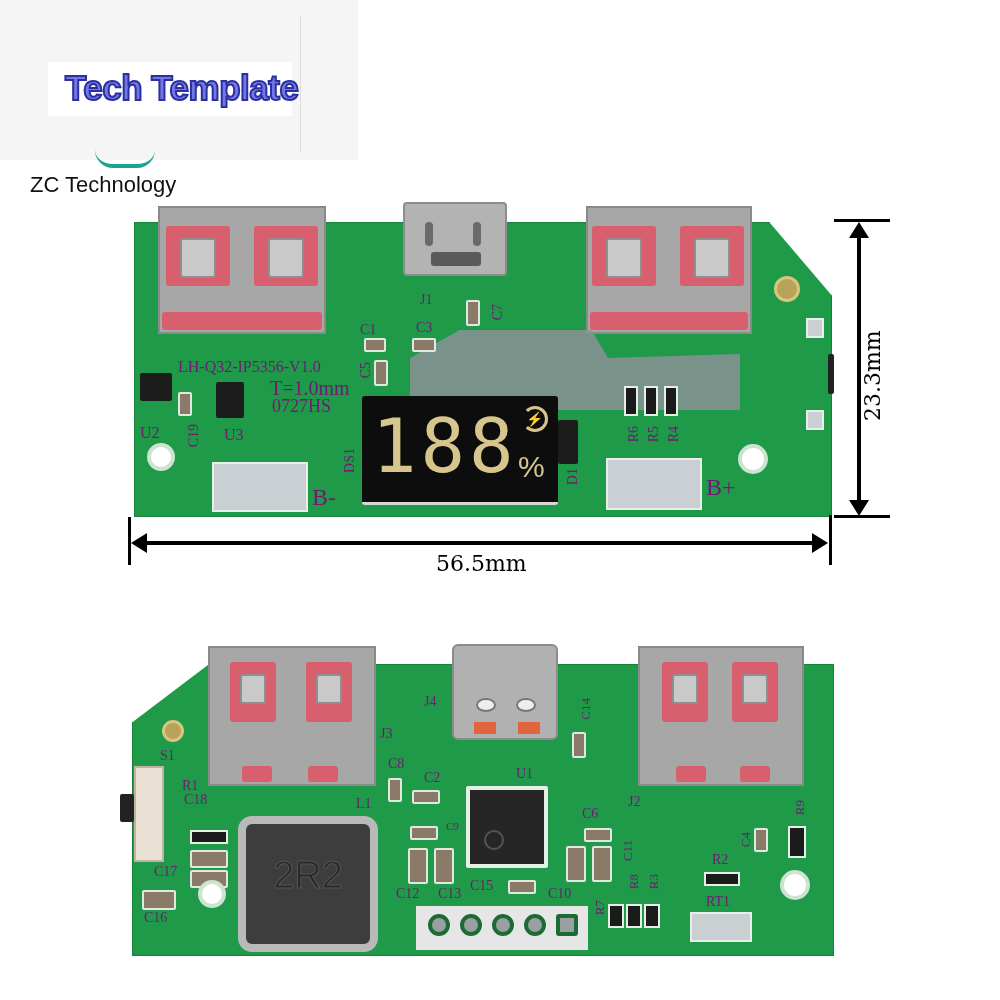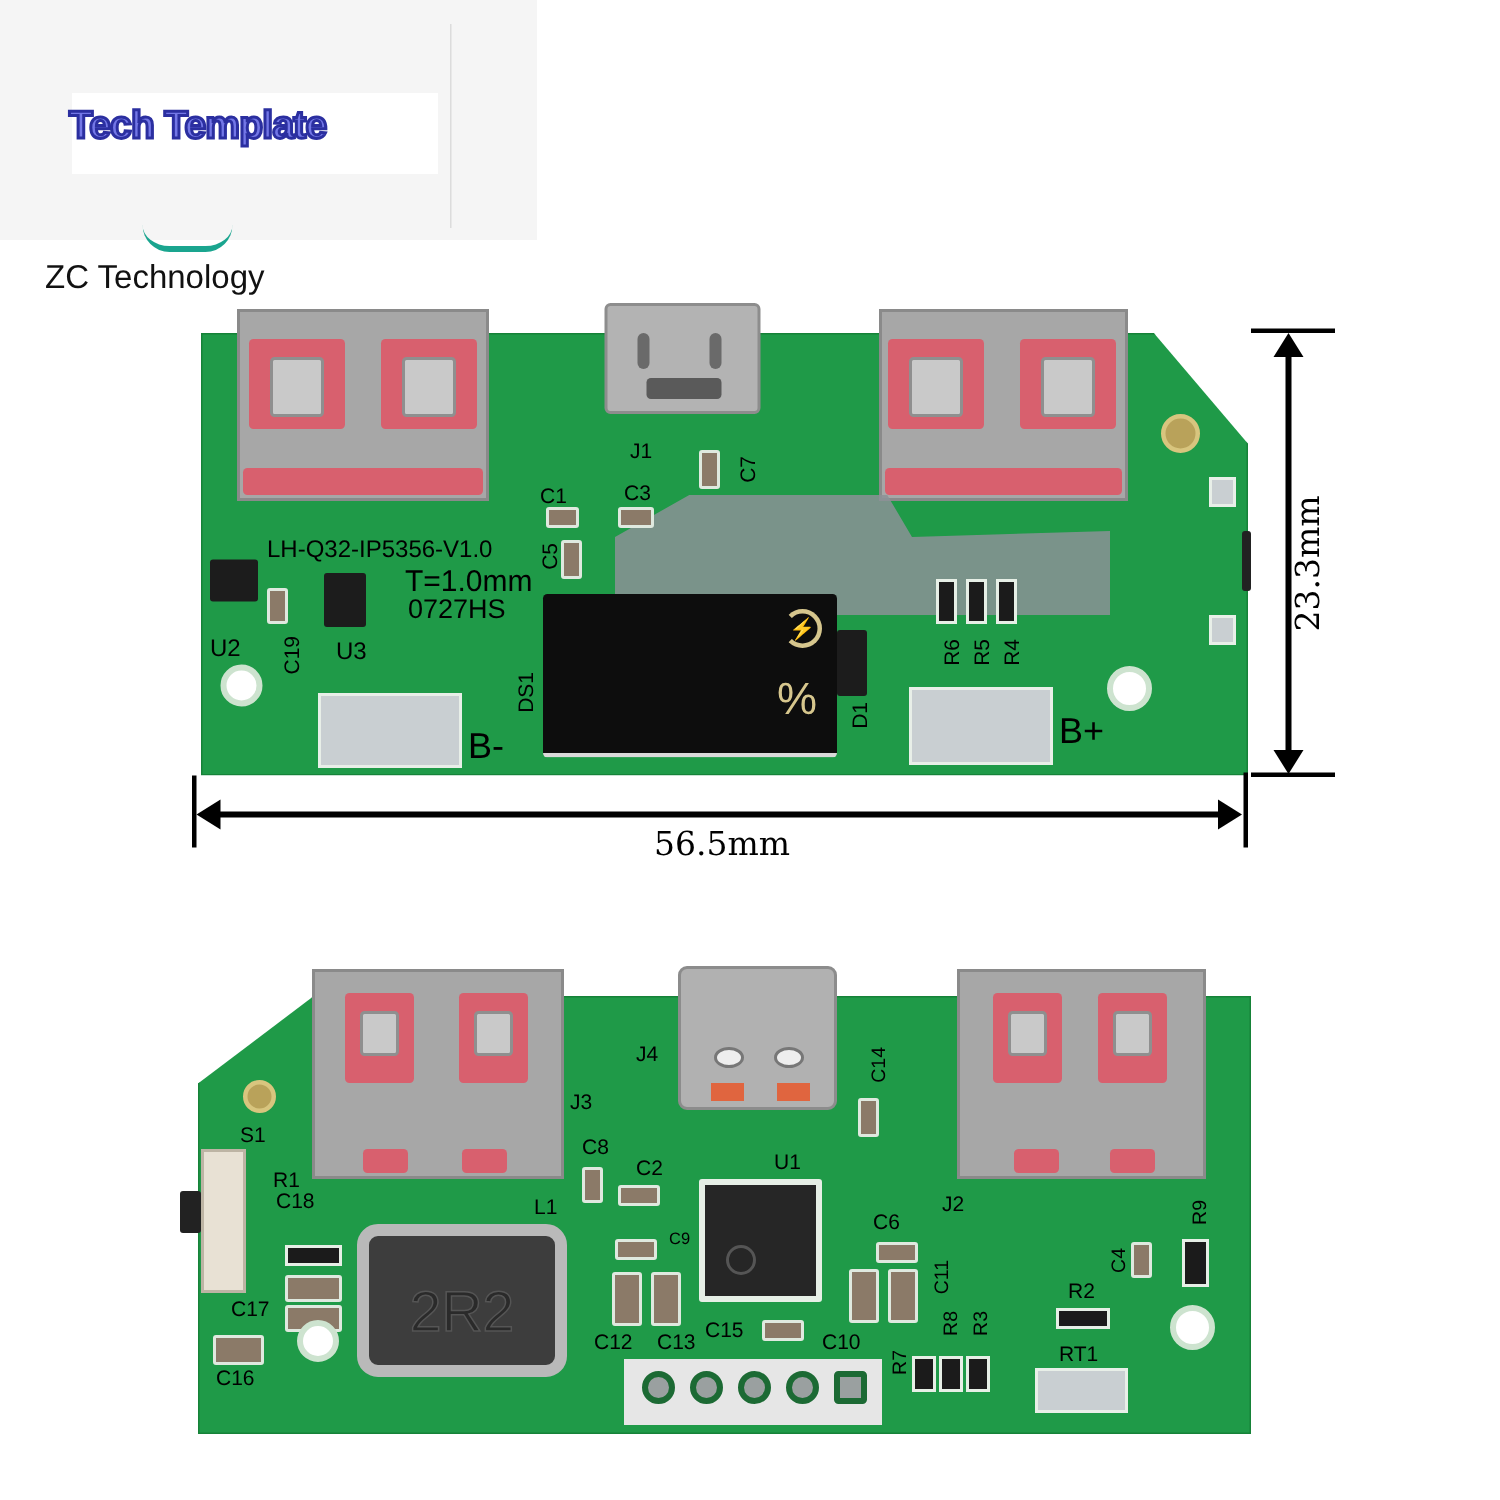--- a/index.html
+++ b/index.html
@@ -2,35 +2,35 @@
 <html><head>
 <meta charset="utf-8">
 <style>
   html, body { margin:0; padding:0; }
   body { width:1000px; height:1000px; background:#ffffff; position:relative; overflow:hidden; font-family:"Liberation Sans", sans-serif; }
   .abs { position:absolute; }
   
   .wm-box { left:0; top:0; width:358px; height:160px; background:#f5f5f5; }
   .wm-line { left:300px; top:16px; width:1px; height:136px; background:#dcdcdc; }
   .wm-inner { left:48px; top:62px; width:244px; height:54px; background:#ffffff; }
-  .wm-text { left:46px; top:68px; font-size:26px; font-weight:bold; color:#7377e6; -webkit-text-stroke:2px #2b2fa0; letter-spacing:-0.5px; font-family:"Liberation Sans", sans-serif; }
+  .wm-text { left:65px; top:68px; font-size:35px; font-weight:bold; color:#7377e6; -webkit-text-stroke:2px #2b2fa0; letter-spacing:-0.5px; font-family:"Liberation Sans", sans-serif; }
   .wm-arc { left:95px; top:150px; width:60px; height:14px; border-bottom:4px solid #1aa58f; border-radius:0 0 40px 40px; }
   .brand { left:30px; top:172px; font-size:22px; color:#111; font-family:"Liberation Sans", sans-serif; }
 
   
   .pcb { background:#1f9a48; border:1px solid #168238; }
   .pcb-top { left:134px; top:222px; width:696px; height:293px; clip-path:polygon(0 0, 91% 0, 100% 25%, 100% 100%, 0 100%); }
   .pcb-bot { left:132px; top:664px; width:700px; height:290px; clip-path:polygon(11% 0,100% 0,100% 100%,0 100%,0 20%); }
 
   .usb { background:#a7a7a7; border:2px solid #8a8a8a; box-sizing:border-box; }
   .usb-tab { background:#d8606e; border-radius:3px; }
   .usb-inner { background:#c9c9c9; border:2px solid #8f8f8f; box-sizing:border-box; border-radius:3px; }
   .micro { background:#b3b3b3; border:2px solid #8d8d8d; box-sizing:border-box; border-radius:4px; }
 
-  .silk { color:#000000; font-size:14px; font-family:Liberation Sans, sans-serif; }
+  .silk { color:#701a75; font-size:14px; font-family:Liberation Serif, serif; }
   .silk-v { writing-mode:vertical-rl; transform:rotate(180deg); }
   .smd { background:#8b7a68; border:2px solid #dfe9df; box-sizing:border-box; border-radius:2px; }
   .res { background:#1b1b1b; border:2px solid #e6efe6; box-sizing:border-box; }
   .chip { background:#1c1c1c; border-radius:2px; }
   .pad { background:#c9cfd2; border:2px solid #e8efe8; box-sizing:border-box; }
   .hole { background:#ffffff; border-radius:50%; border:4px solid #cde3cf; box-sizing:border-box; }
   .ground { background:#8b9296; opacity:0.85; }
   .lcd { background:#0d0d0d; border:3px solid #d9d9d9; border-top:none; border-left:none; border-right:none; border-radius:3px; }
   .seg { color:#d6c68d; font-family:"DejaVu Sans Mono", monospace; letter-spacing:4px; }
   .dim-line { background:#000; }
@@ -104,20 +104,21 @@
 <div class="abs smd" style="left:364px;top:338px;width:22px;height:14px;"></div>
 <div class="abs smd" style="left:412px;top:338px;width:24px;height:14px;"></div>
 <div class="abs smd" style="left:374px;top:360px;width:14px;height:26px;"></div>
 <div class="abs smd" style="left:466px;top:300px;width:14px;height:26px;"></div>
 <div class="abs res" style="left:624px;top:386px;width:14px;height:30px;"></div>
 <div class="abs res" style="left:644px;top:386px;width:14px;height:30px;"></div>
 <div class="abs res" style="left:664px;top:386px;width:14px;height:30px;"></div>
 <div class="abs chip" style="left:558px;top:420px;width:20px;height:44px;"></div>
 
 <div class="abs lcd" style="left:362px;top:396px;width:196px;height:106px;">
+  <div class="abs seg" style="left:10px;top:4px;font-size:74px;line-height:92px;">188</div>
   <div class="abs" style="left:160px;top:10px;width:26px;height:26px;border:3px solid #d6c68d;border-radius:50%;border-left-color:transparent;box-sizing:border-box;color:#d6c68d;font-size:14px;text-align:center;line-height:20px;">⚡</div>
   <div class="abs" style="left:156px;top:54px;color:#d6c68d;font-size:30px;">%</div>
 </div>
 
 <div class="abs pad" style="left:212px;top:462px;width:96px;height:50px;"></div>
 <div class="abs pad" style="left:606px;top:458px;width:96px;height:52px;"></div>
 
 <div class="abs hole" style="left:147px;top:443px;width:28px;height:28px;"></div>
 <div class="abs hole" style="left:738px;top:444px;width:30px;height:30px;"></div>
 <div class="abs" style="left:774px;top:276px;width:26px;height:26px;border-radius:50%;background:#b9a25a;border:3px solid #d8c57e;box-sizing:border-box;"></div>
@@ -164,21 +165,21 @@
   <div class="abs usb-inner" style="left:32px;top:26px;width:26px;height:30px;"></div>
   <div class="abs usb-inner" style="left:102px;top:26px;width:26px;height:30px;"></div>
   <div class="abs usb-tab" style="left:36px;top:118px;width:30px;height:16px;"></div>
   <div class="abs usb-tab" style="left:100px;top:118px;width:30px;height:16px;"></div>
 </div>
 
 <div class="abs switch" style="left:134px;top:766px;width:30px;height:96px;"></div>
 <div class="abs" style="left:120px;top:794px;width:14px;height:28px;background:#222;border-radius:2px;"></div>
 <div class="abs" style="left:162px;top:720px;width:22px;height:22px;border-radius:50%;background:#b9a25a;border:3px solid #d8c57e;box-sizing:border-box;"></div>
 
-<div class="abs inductor" style="left:238px;top:816px;width:140px;height:102px;">
+<div class="abs inductor" style="left:238px;top:816px;width:140px;height:136px;">
   <div class="abs" style="left:0;top:30px;width:124px;text-align:center;font-size:38px;color:#2a2a2a;-webkit-text-stroke:1px #555;font-family:'Liberation Sans',sans-serif;">2R2</div>
 </div>
 
 <div class="abs chip" style="left:466px;top:786px;width:82px;height:82px;border:4px solid #e6efe6;box-sizing:border-box;background:#262626;">
   <div class="abs" style="left:14px;top:40px;width:16px;height:16px;border:2px solid #555;border-radius:50%;"></div>
 </div>
 
 <div class="abs header-strip" style="left:416px;top:906px;width:172px;height:44px;">
   <div class="abs hdr-pin" style="left:12px;top:8px;"></div>
   <div class="abs hdr-pin" style="left:44px;top:8px;"></div>

